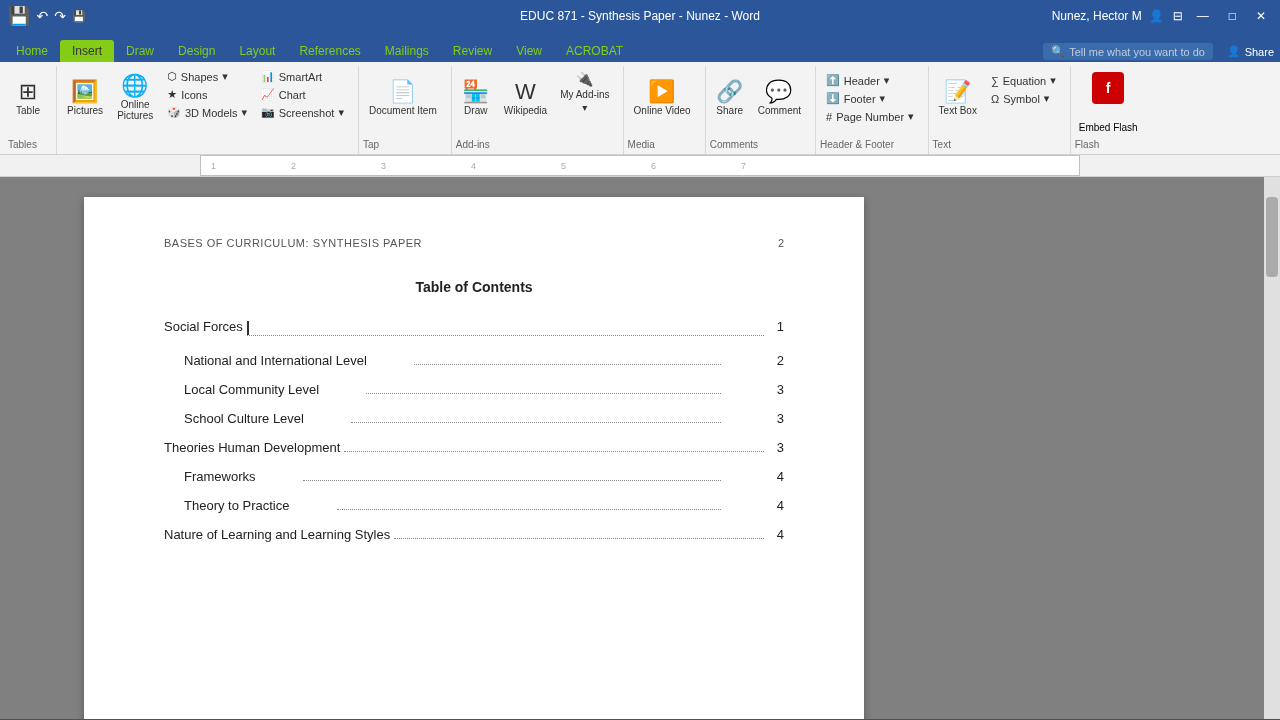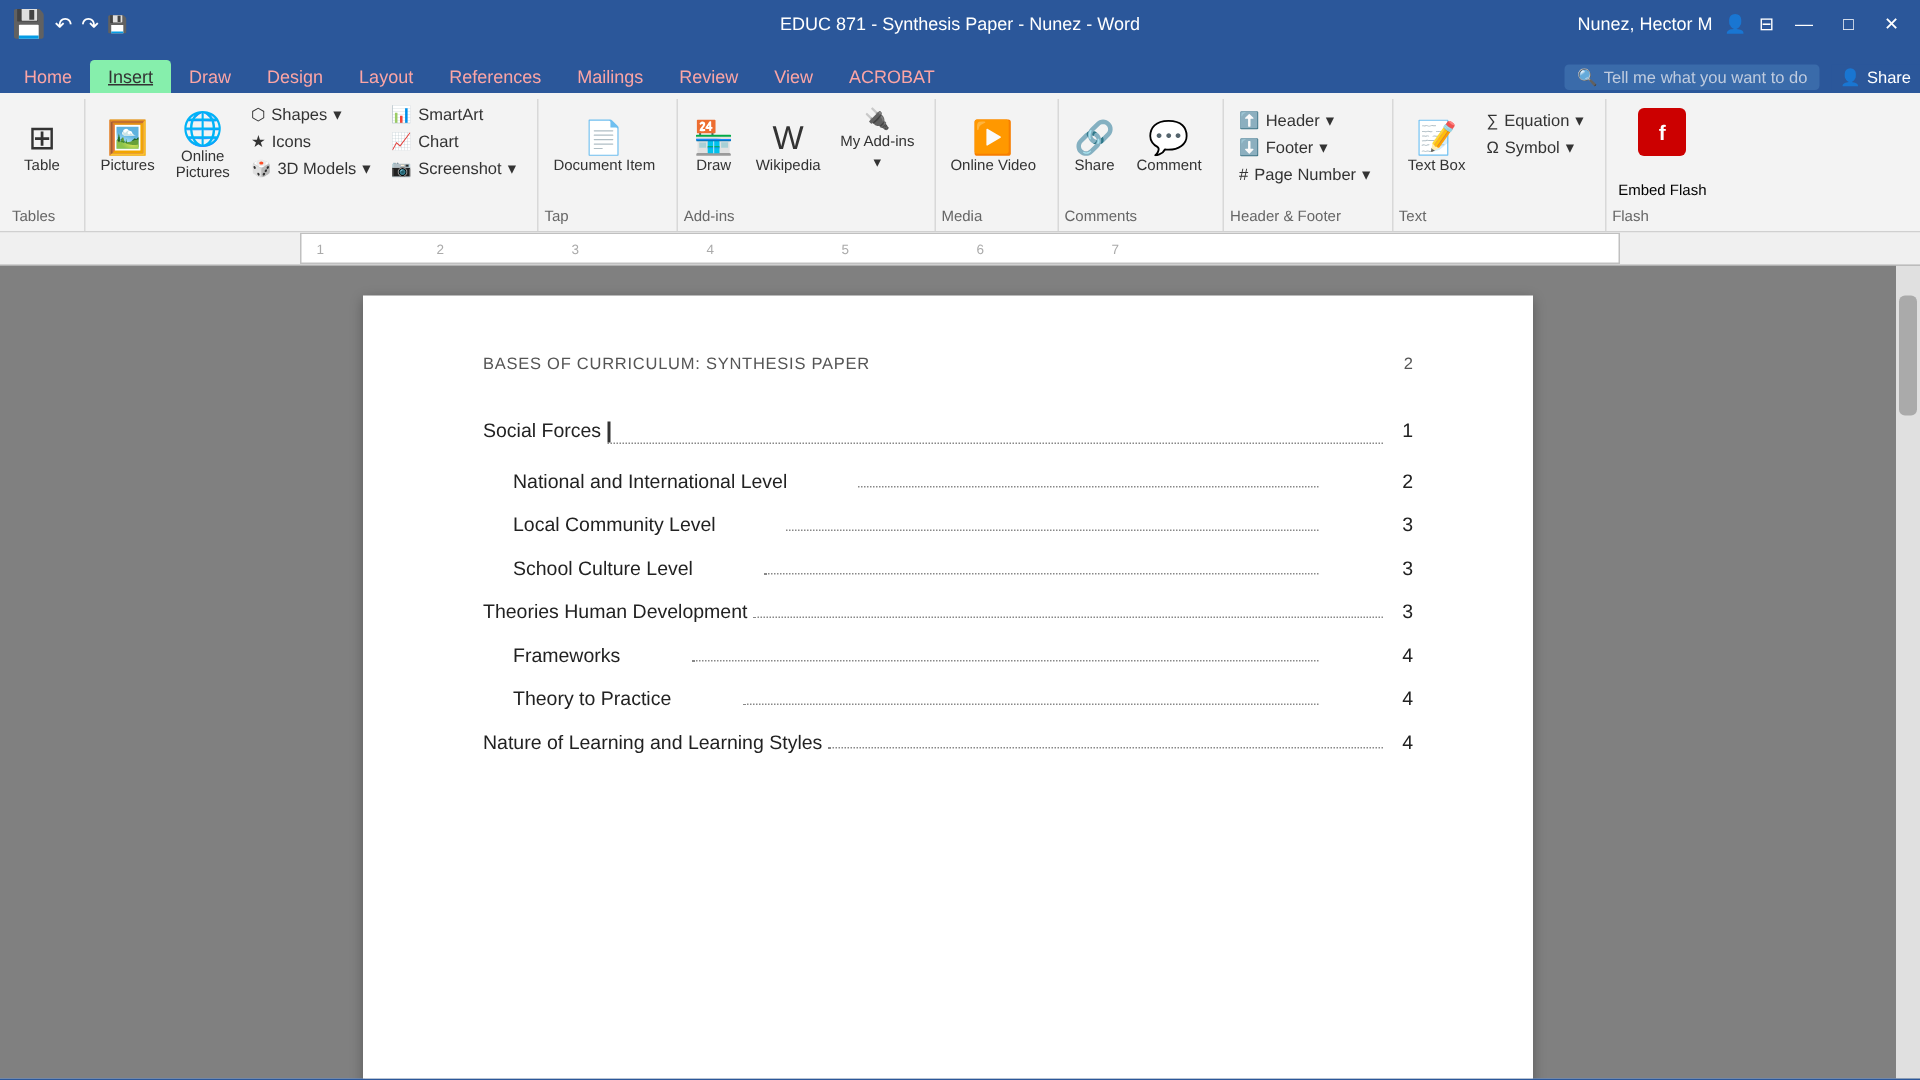--- a/index.html
+++ b/index.html
@@ -23,28 +23,27 @@
     .ribbon-tabs {
       height: 30px;
       background: #2b579a;
       display: flex;
       align-items: flex-end;
       padding-left: 4px;
     }
     .ribbon-tab {
       padding: 4px 12px;
       font-size: 12px;
-      color: #fca5a5;
+      color: #84cc16;
       cursor: pointer;
       border-radius: 3px 3px 0 0;
     }
     .ribbon-tab.active {
-      background: #86efac;
+      background: #84cc16;
       color: #333;
-      text-decoration: underline;
     }
     .ribbon-search {
       margin-left: auto;
       margin-right: 8px;
       display: flex;
       align-items: center;
       background: #3a6baa;
       border-radius: 3px;
       padding: 2px 8px;
       font-size: 11px;
@@ -163,21 +162,21 @@
       display: flex;
       background: #808080;
       height: calc(720px - 32px - 30px - 94px - 22px);
       overflow: hidden;
     }
     .doc-scroll {
       flex: 1;
       overflow: hidden;
       padding: 20px 84px;
       display: flex;
-      justify-content: center;
+      justify-content: flex-start;
     }
     .page {
       background: white;
       width: 780px;
       min-height: 600px;
       box-shadow: 0 2px 8px rgba(0,0,0,0.3);
       padding: 40px 80px;
       position: relative;
     }
     .page-header {
@@ -467,20 +466,21 @@
 
 <div class="doc-area">
   <div class="doc-scroll">
     <div class="page">
 
       <div class="page-header">
         <span style="font-size:11px; color:#555; letter-spacing:0.5px;">BASES OF CURRICULUM: SYNTHESIS PAPER</span>
         <span style="font-size:11px; color:#555;">2</span>
       </div>
 
+      <div class="toc-title">Table of Contents</div>
 
       <div id="toc-container">
           <div class="toc-entry">
             <span>Social Forces</span>
             <span class="toc-dots"><span class="cursor"></span></span>
             <span class="toc-page">1</span>
           </div>
           <div class="toc-entry toc-entry-indented">
             <span>National and International Level</span>
             <span class="toc-dots"></span>

